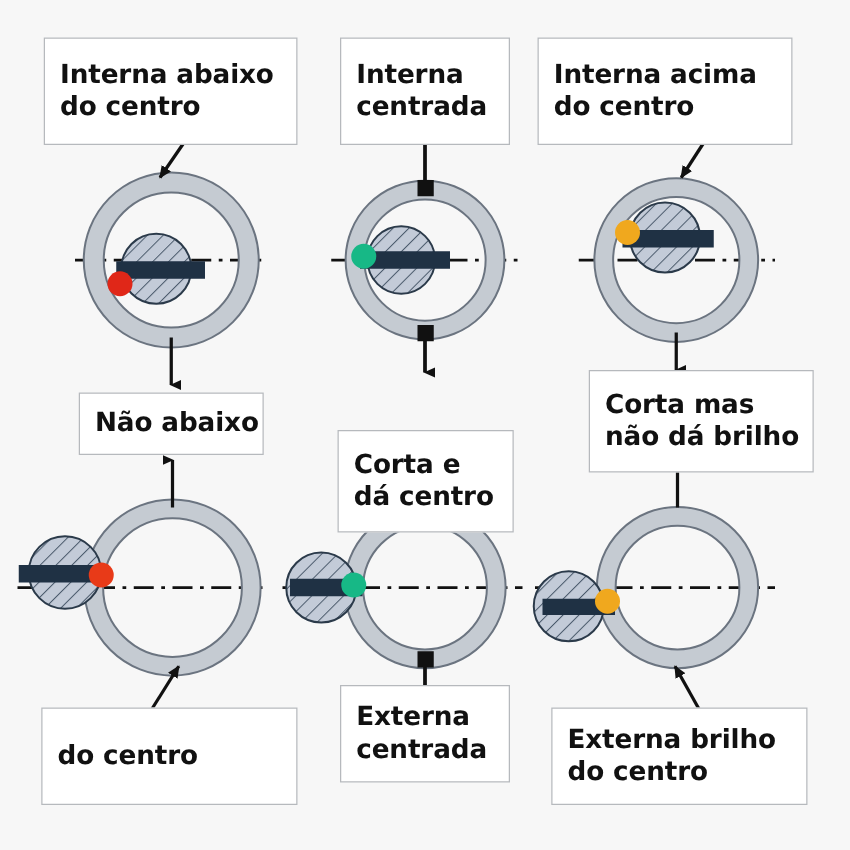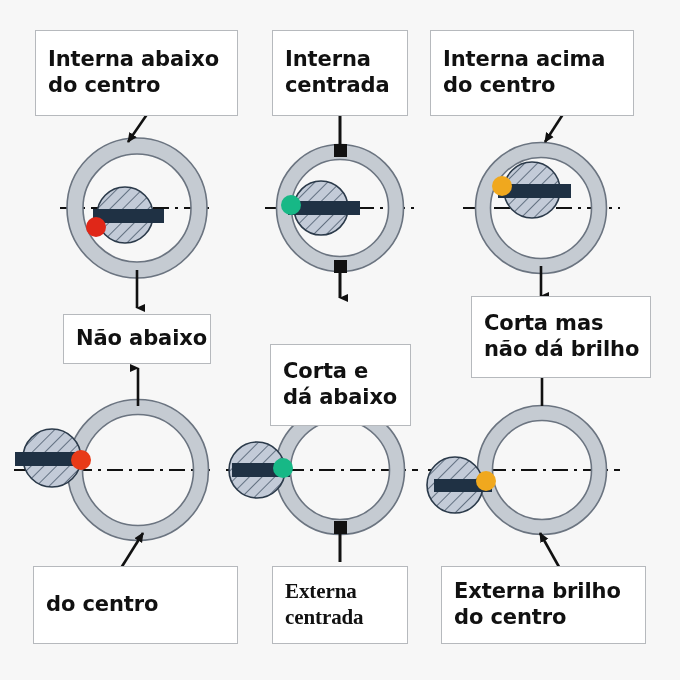--- a/index.html
+++ b/index.html
@@ -153,33 +153,33 @@
     <span>Interna acima</span>
     <span>do centro</span>
   </div>
 
   <div class="label-box" style="left:63px; top:314px; width:148px; height:50px;">
     <span>Não abaixo</span>
   </div>
 
   <div class="label-box" style="left:270px; top:296px; width:141px; height:82px;margin-top:48px;">
     <span>Corta e</span>
-    <span>dá abaixo</span>
+    <span>dá centro</span>
   </div>
 
   <div class="label-box" style="left:471px; top:296px; width:180px; height:82px;">
     <span>Corta mas</span>
     <span>não dá brilho</span>
   </div>
 
   <div class="label-box" style="left:33px; top:566px; width:205px; height:78px;">
     <span>do centro</span>
   </div>
 
-  <div class="label-box" style="left:272px; top:566px; width:136px; height:78px;font-family:Liberation Serif, serif;">
+  <div class="label-box" style="left:272px; top:548px; width:136px; height:78px;">
     <span>Externa</span>
     <span>centrada</span>
   </div>
 
   <div class="label-box" style="left:441px; top:566px; width:205px; height:78px;">
     <span>Externa brilho</span>
     <span>do centro</span>
   </div>
 
 </div>

